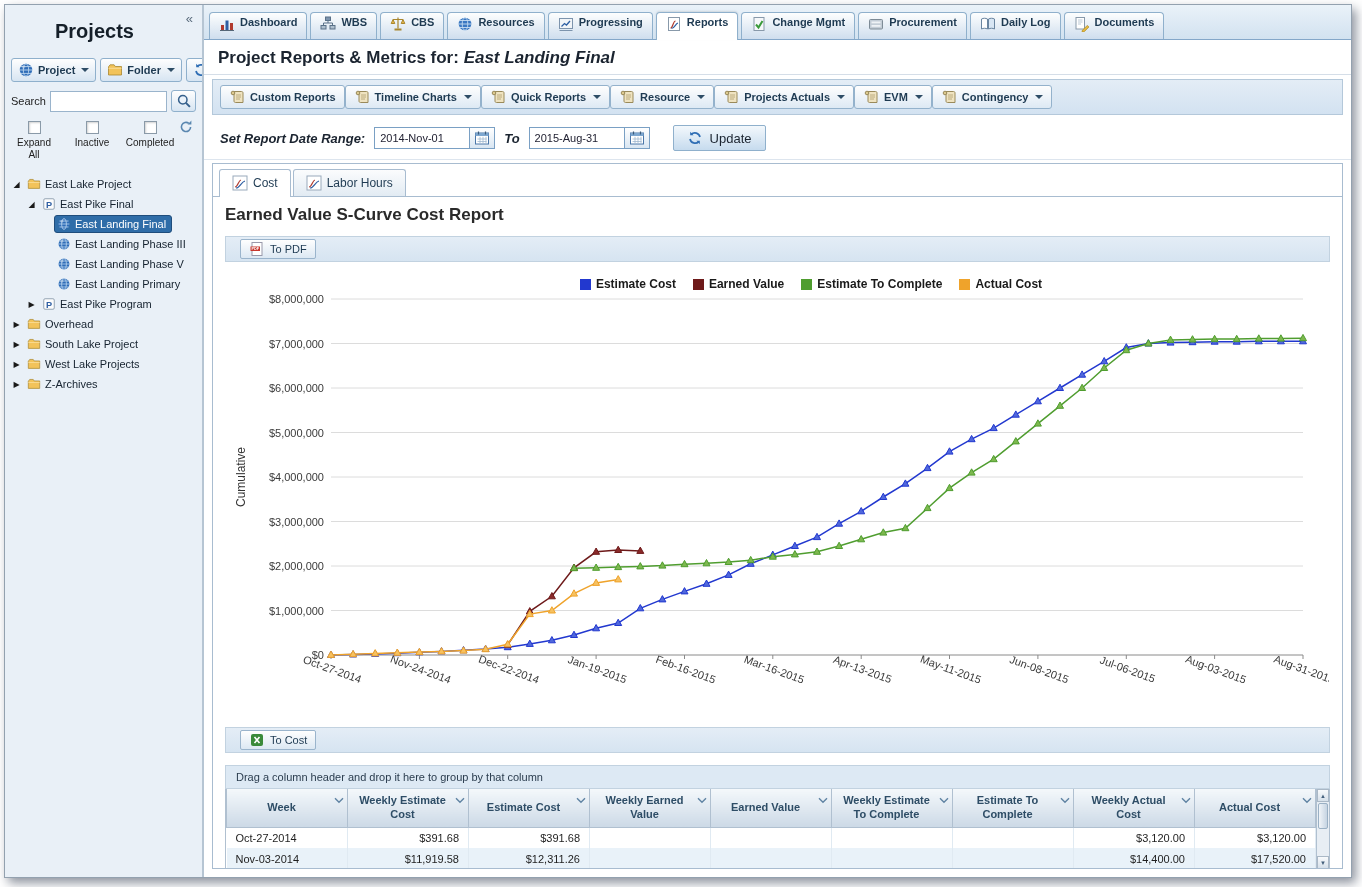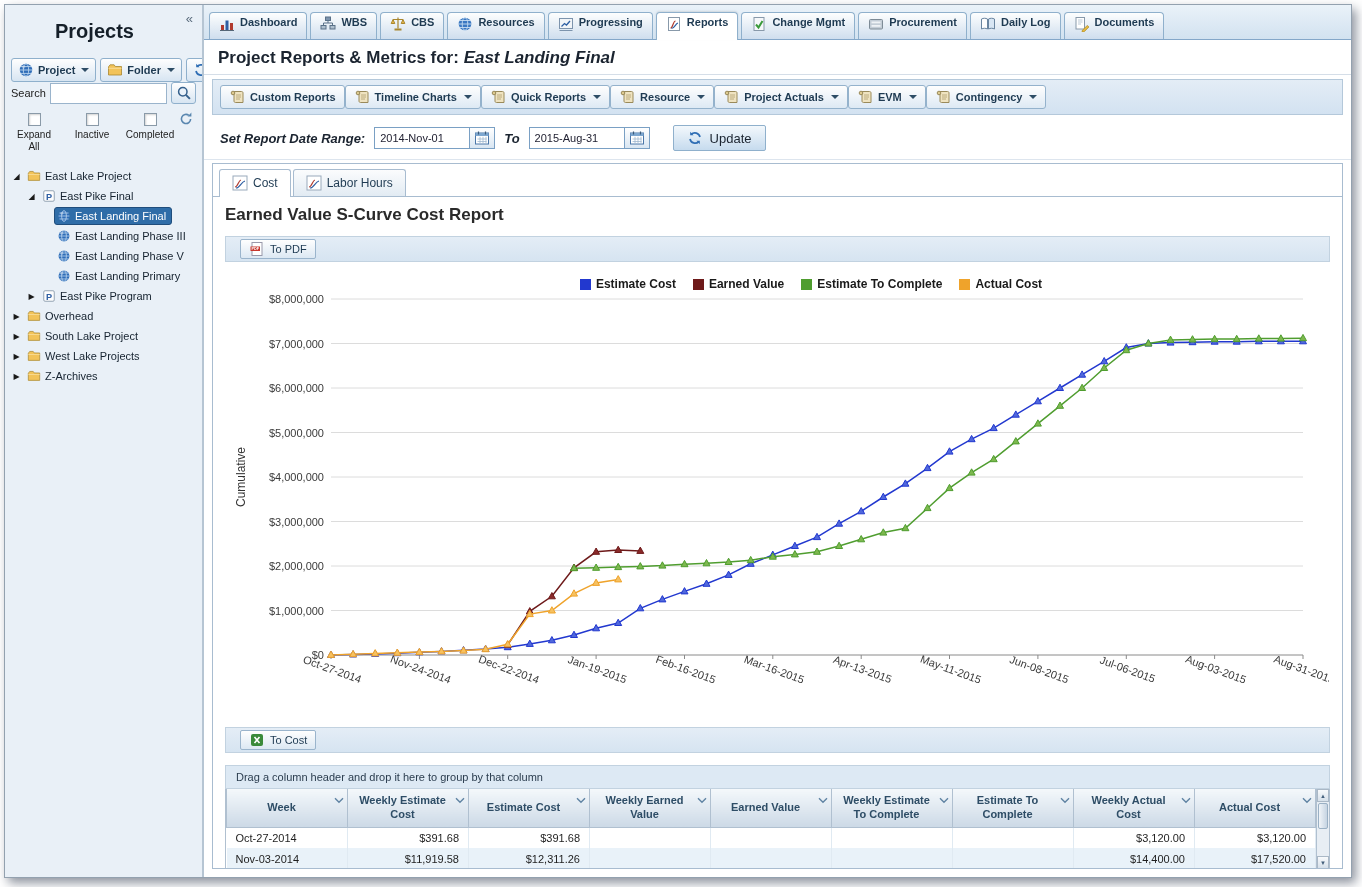--- a/index.html
+++ b/index.html
@@ -7,21 +7,21 @@
 button{font-family:inherit;cursor:pointer}
 .icon16{display:inline-flex;width:16px;height:16px;flex:none;align-items:center;justify-content:center}
 .caret{display:inline-block;width:0;height:0;border-left:4px solid transparent;border-right:4px solid transparent;border-top:4px solid #2e4d66;margin-left:2px}
 .app{position:absolute;left:4px;top:4px;width:1348px;height:874px;background:#fff;border:1px solid #93a1af;box-shadow:4px 5px 10px rgba(50,60,80,.55);display:flex}
 
 .sidebar{width:199px;flex:none;background:#e9f0f7;border-right:2px solid #b6c5d3;position:relative;overflow:hidden}
 .collapse{position:absolute;right:9px;top:6px;color:#5a6b7c;font-size:13px;cursor:pointer}
 .sidebar h1{font-size:20px;font-weight:bold;color:#151f29;padding:15px 0 15px 50px}
 .side-toolbar{display:flex;gap:4px;padding:0 6px}
 .sbtn{display:flex;align-items:center;gap:4px;background:linear-gradient(#fefefe,#d7e5f2);border:1px solid #8fb0cc;border-radius:3px;padding:3px 6px;font-size:11px;font-weight:bold;color:#1e3a52}
-.search-row{display:flex;align-items:center;gap:4px;padding:0 6px 5px}
+.search-row{display:flex;align-items:center;gap:4px;padding:8px 6px 5px}
 .search-row label{font-size:11px;color:#222}
 .search-row input{flex:1;min-width:0;height:21px;border:1px solid #9ab4cc;background:#fff;padding:0 4px;font-size:11px}
 .sq{width:25px;height:22px;background:linear-gradient(#fefefe,#d7e5f2);border:1px solid #8fb0cc;border-radius:3px;display:flex;align-items:center;justify-content:center}
 .filter-row{display:flex;align-items:center;padding:4px 6px 6px;position:relative}
 .filters{display:flex;gap:12px}
 .chk{display:flex;flex-direction:column;align-items:center;width:46px;gap:3px;cursor:pointer}
 .box{width:13px;height:13px;background:#fff;border:1px solid #8a9aa8;box-shadow:inset 1px 1px 2px rgba(0,0,0,.18)}
 .clabel{font-size:10px;color:#222;text-align:center;line-height:1.15}
 .refresh{position:absolute;right:8px;top:2px;cursor:pointer}
 .tree{padding:8px 2px;font-size:11px;color:#15222f}
@@ -449,21 +449,21 @@
           <span class="caret"></span>
         </button>
         <button class="rbtn">
           <span class="icon16">
             <svg width="16" height="16" viewBox="0 0 16 16" xmlns="http://www.w3.org/2000/svg">
               <path d="M5 2.5h7.5c1 0 1.5.6 1.5 1.5v9.5H6.5c-1 0-1.5-.6-1.5-1.5z" fill="#efe3c0" stroke="#9a8a5a"></path>
               <circle cx="4" cy="4" r="1.8" fill="#dcc98e" stroke="#9a8a5a"></circle>
               <path d="M7 6h5M7 8h5M7 10h4" stroke="#b0a070" stroke-width="0.8"></path>
             </svg>
           </span>
-          <span>Project Actuals</span>
+          <span>Projects Actuals</span>
           <span class="caret"></span>
         </button>
         <button class="rbtn">
           <span class="icon16">
             <svg width="16" height="16" viewBox="0 0 16 16" xmlns="http://www.w3.org/2000/svg">
               <path d="M5 2.5h7.5c1 0 1.5.6 1.5 1.5v9.5H6.5c-1 0-1.5-.6-1.5-1.5z" fill="#efe3c0" stroke="#9a8a5a"></path>
               <circle cx="4" cy="4" r="1.8" fill="#dcc98e" stroke="#9a8a5a"></circle>
               <path d="M7 6h5M7 8h5M7 10h4" stroke="#b0a070" stroke-width="0.8"></path>
             </svg>
           </span>

